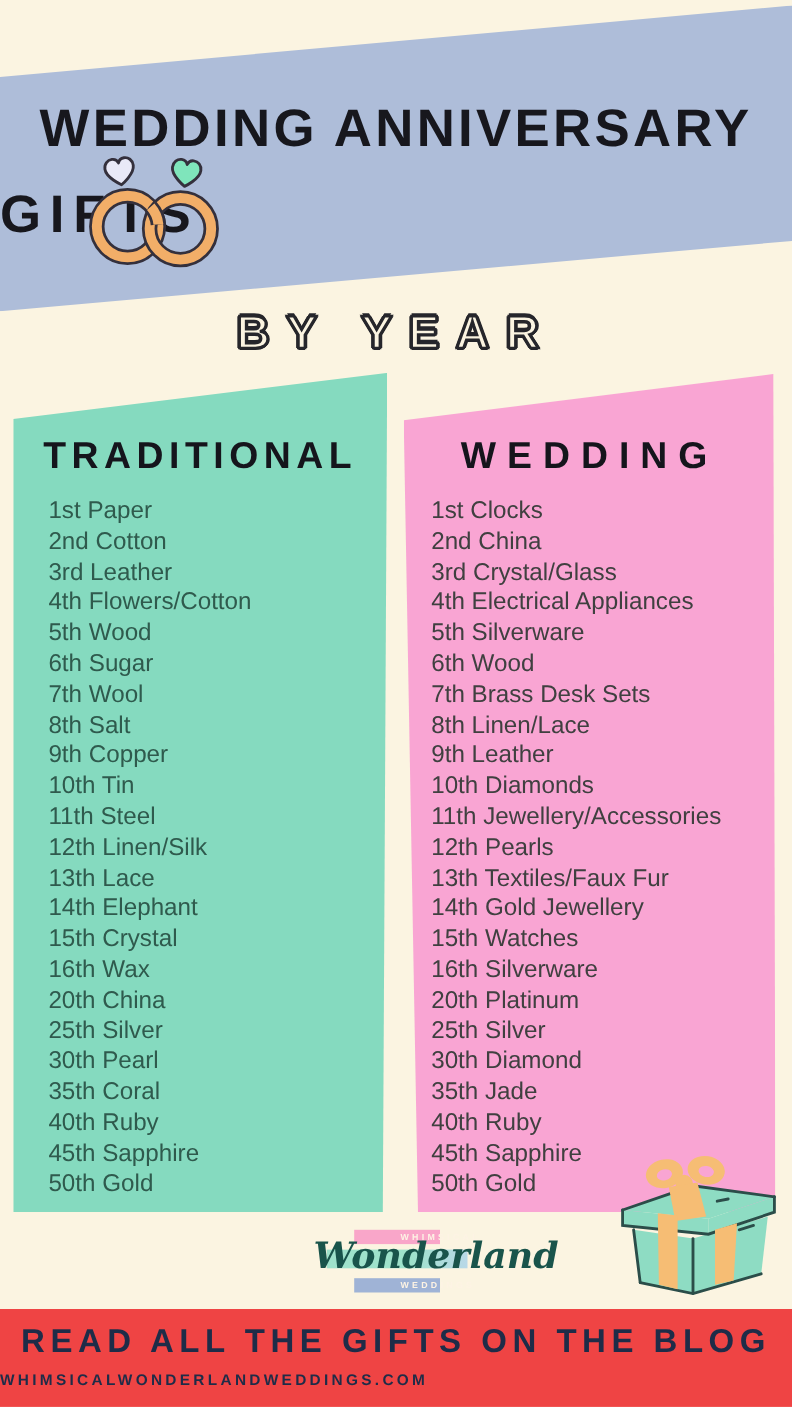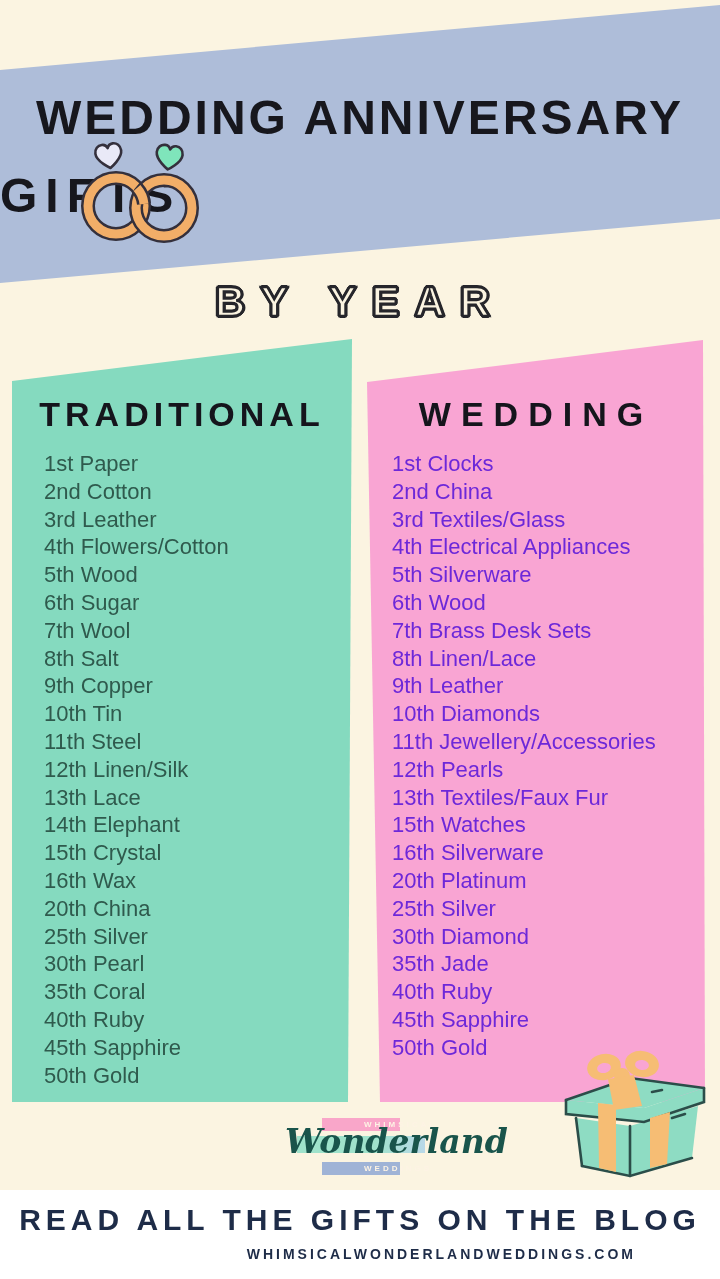--- a/index.html
+++ b/index.html
@@ -47,21 +47,21 @@
   }
   .panel-title{
     position:absolute;width:100%;text-align:center;
     font-weight:bold;color:#15151c;white-space:nowrap;
   }
   .panel-traditional .panel-title{top:56px;font-size:34px;letter-spacing:5px;}
   .panel-modern .panel-title{top:55px;font-size:34px;letter-spacing:10px;}
   .col-list{position:absolute;font-size:22px;font-weight:500;}
   .col-list>div{height:27.8px;line-height:27.8px;white-space:nowrap;}
   .panel-traditional .col-list{left:21px;top:111px;color:#2f5a4d;margin-left:11px;}
-  .panel-modern .col-list{left:25px;top:110px;color:#6d28d9;}
+  .panel-modern .col-list{left:25px;top:110px;color:#404040;}
   
   .logo{position:absolute;left:285px;top:1112px;width:150px;height:68px;}
   .logo-badge{
     position:absolute;text-align:right;
     font-size:8px;font-weight:bold;letter-spacing:3px;color:#fdf3e4;
     line-height:13px;height:13px;padding-left:42px;
   }
   .logo-badge-pink{left:37px;top:6px;width:78px;background:#f9a6c9;}
   .logo-badge-blue{left:37px;top:50px;width:78px;background:#9fb3d6;}
   .logo-strip{
@@ -70,28 +70,28 @@
   }
   .logo-script{
     position:absolute;left:0;top:10px;width:150px;text-align:center;
     font-family:"DejaVu Serif","Liberation Serif",serif;
     font-style:italic;font-weight:bold;font-size:33px;color:#19544b;
   }
   
   .gift{position:absolute;left:552px;top:1046px;}
   
   .footer{
-    position:absolute;left:0;top:1190px;width:720px;height:89px;background:#ffffff;text-decoration:underline;
+    position:absolute;left:0;top:1190px;width:720px;height:89px;background:#ef4444;text-decoration:underline;
   }
   .footer-headline{
     position:absolute;left:0;top:13px;width:720px;text-align:center;
     font-size:30px;font-weight:bold;letter-spacing:5px;color:#1e2c48;white-space:nowrap;
   }
   .footer-website{
-    position:absolute;left:0;top:56px;width:636px;text-align:right;
+    position:absolute;left:0;top:56px;width:636px;text-align:left;
     font-size:14px;font-weight:bold;letter-spacing:3px;color:#1e2c48;
   }
 </style>
 </head>
 <body>
 
 <div id="canvas">
 
   <div class="banner">
     <div class="title-line1">WEDDING ANNIVERSARY</div>
@@ -146,31 +146,32 @@
         <div>45th Sapphire</div>
         <div>50th Gold</div>
       </div>
   </div>
 
   <div class="panel panel-modern">
     <div class="panel-title">WEDDING</div>
     <div class="col-list">
         <div>1st Clocks</div>
         <div>2nd China</div>
-        <div>3rd Textiles/Glass</div>
+        <div>3rd Crystal/Glass</div>
         <div>4th Electrical Appliances</div>
         <div>5th Silverware</div>
         <div>6th Wood</div>
         <div>7th Brass Desk Sets</div>
         <div>8th Linen/Lace</div>
         <div>9th Leather</div>
         <div>10th Diamonds</div>
         <div>11th Jewellery/Accessories</div>
         <div>12th Pearls</div>
         <div>13th Textiles/Faux Fur</div>
+        <div>14th Gold Jewellery</div>
         <div>15th Watches</div>
         <div>16th Silverware</div>
         <div>20th Platinum</div>
         <div>25th Silver</div>
         <div>30th Diamond</div>
         <div>35th Jade</div>
         <div>40th Ruby</div>
         <div>45th Sapphire</div>
         <div>50th Gold</div>
       </div>

